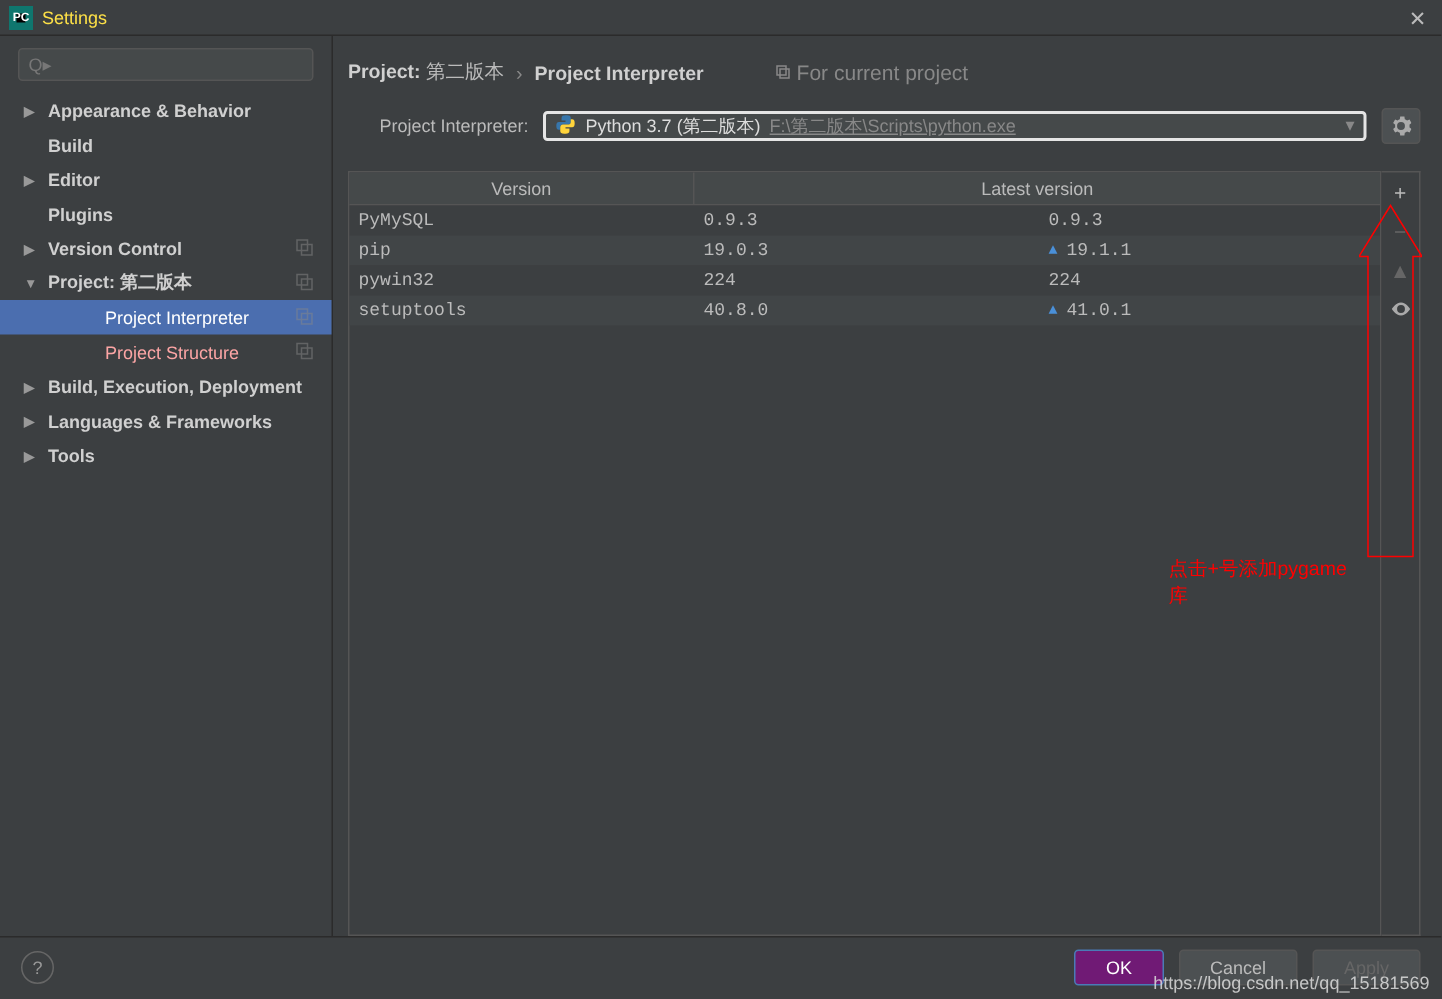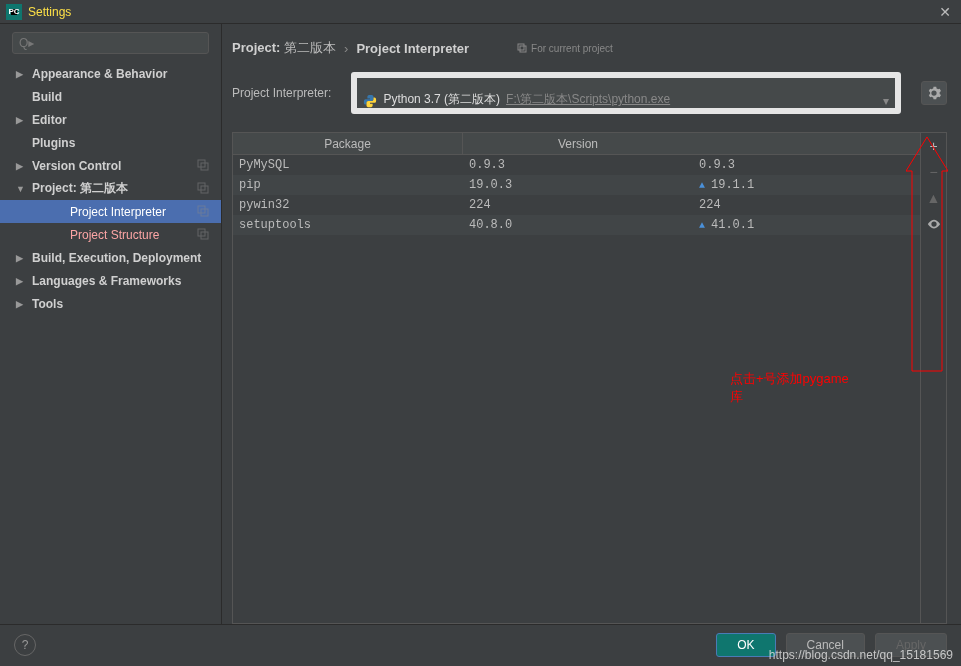--- a/index.html
+++ b/index.html
@@ -98,36 +98,37 @@
     }
     .breadcrumb {
       display: flex; align-items: center;
       height: 28px;
       gap: 8px;
       font-size: 13px;
     }
     .breadcrumb .bc-sep { color: #888; }
     .breadcrumb .bc-node { color: #d0d0d0; font-weight: bold; }
     .breadcrumb .bc-hint {
-      margin-left: 40px; color: #888; font-size: 10px;
+      margin-left: 40px; color: #888; font-size: 14px;
       display: flex; align-items: center; gap: 4px;
     }
     .interpreter-row {
       display: flex; align-items: center;
       margin-top: 10px;
-      gap: 20px;
+      gap: 10px;
+      margin-left: 21px;
     }
     .interpreter-row .lbl { color: #bbb; }
     .interpreter-select {
       flex: 1;
-      height: 42px;
+      height: 20px;
       background: #45494a;
-      border: 6px solid #e5e5e5;
+      border: 2px solid #e5e5e5;
       border-radius: 3px;
-      display: flex; align-items: flex-end;
+      display: flex; align-items: flex-start;
       padding: 0 6px;
       gap: 6px;
       cursor: pointer;
     }
     .py-icon {
       width: 14px; height: 14px;
       display: inline-flex;
     }
     .interpreter-select .name { color: #ddd; }
     .interpreter-select .path { color: #888; text-decoration: underline; }
@@ -211,21 +212,21 @@
     }
     .footer-btns { margin-left: auto; display: flex; gap: 10px; }
     .btn {
       height: 24px; padding: 0 20px;
       border: 1px solid #555; border-radius: 3px;
       background: #4c5052; color: #bbb;
       display: flex; align-items: center; justify-content: center;
       cursor: pointer;
       font-size: 12px;
     }
-    .btn.primary { background: #0f766e; border-color: #4a7bb6; color: #fff; }
+    .btn.primary { background: #701a75; border-color: #4a7bb6; color: #fff; }
     .btn.disabled { color: #666; }
     .annotation-text {
       position: absolute;
       color: #ff0000;
       font-size: 13px;
       pointer-events: none;
     }
     .watermark {
       position: absolute;
       right: 8px; bottom: 4px;
@@ -342,22 +343,22 @@
       <div class="gear-btn">
         <svg width="14" height="14" viewBox="0 0 16 16">
             <path d="M8 5a3 3 0 100 6 3 3 0 000-6zm6.5 3c0 .4 0 .7-.1 1l1.6 1.3-1.5 2.6-1.9-.7c-.5.4-1.1.8-1.7 1l-.3 2H7.4l-.3-2c-.6-.2-1.2-.6-1.7-1l-1.9.7L2 10.3 3.6 9c0-.3-.1-.6-.1-1s0-.7.1-1L2 5.7l1.5-2.6 1.9.7c.5-.4 1.1-.8 1.7-1l.3-2h3.2l.3 2c.6.2 1.2.6 1.7 1l1.9-.7L16 5.7 14.4 7c.1.3.1.6.1 1z" fill="#aaa"></path>
           </svg>
       </div>
     </div>
 
     <div class="pkg-area">
       <div class="pkg-table">
         <div class="thead">
-          <div class="th col-pkg">Package</div>
           <div class="th col-ver">Version</div>
+          <div class="th col-lat">Latest version</div>
         </div>
         <div class="tbody" id="tbody">
             <div class="trow">
               <div class="td col-pkg">PyMySQL</div>
               <div class="td col-ver">0.9.3</div>
               <div class="td col-lat">
                 <span>0.9.3</span>
               </div>
             </div>
             <div class="trow">
@@ -404,15 +405,15 @@
   <div class="footer-btns">
     <div class="btn primary">OK</div>
     <div class="btn">Cancel</div>
     <div class="btn disabled">Apply</div>
   </div>
 </div>
 
 <svg style="position:absolute; left:906px; top:133px; pointer-events:none;" width="42" height="240">
   <polyline points="21,238 6,238 6,38 0,38 21,4 42,38 36,38 36,238 21,238" fill="none" stroke="#ff0000" stroke-width="1"></polyline>
 </svg>
-<div class="annotation-text" style="left:730px; top:370px; width:130px;">点击+号添加pygame库</div>
+<div class="annotation-text" style="left:779px; top:370px; width:130px;">点击+号添加pygame库</div>
 
 <div class="watermark">https://blog.csdn.net/qq_15181569</div>
 
 </body></html>

